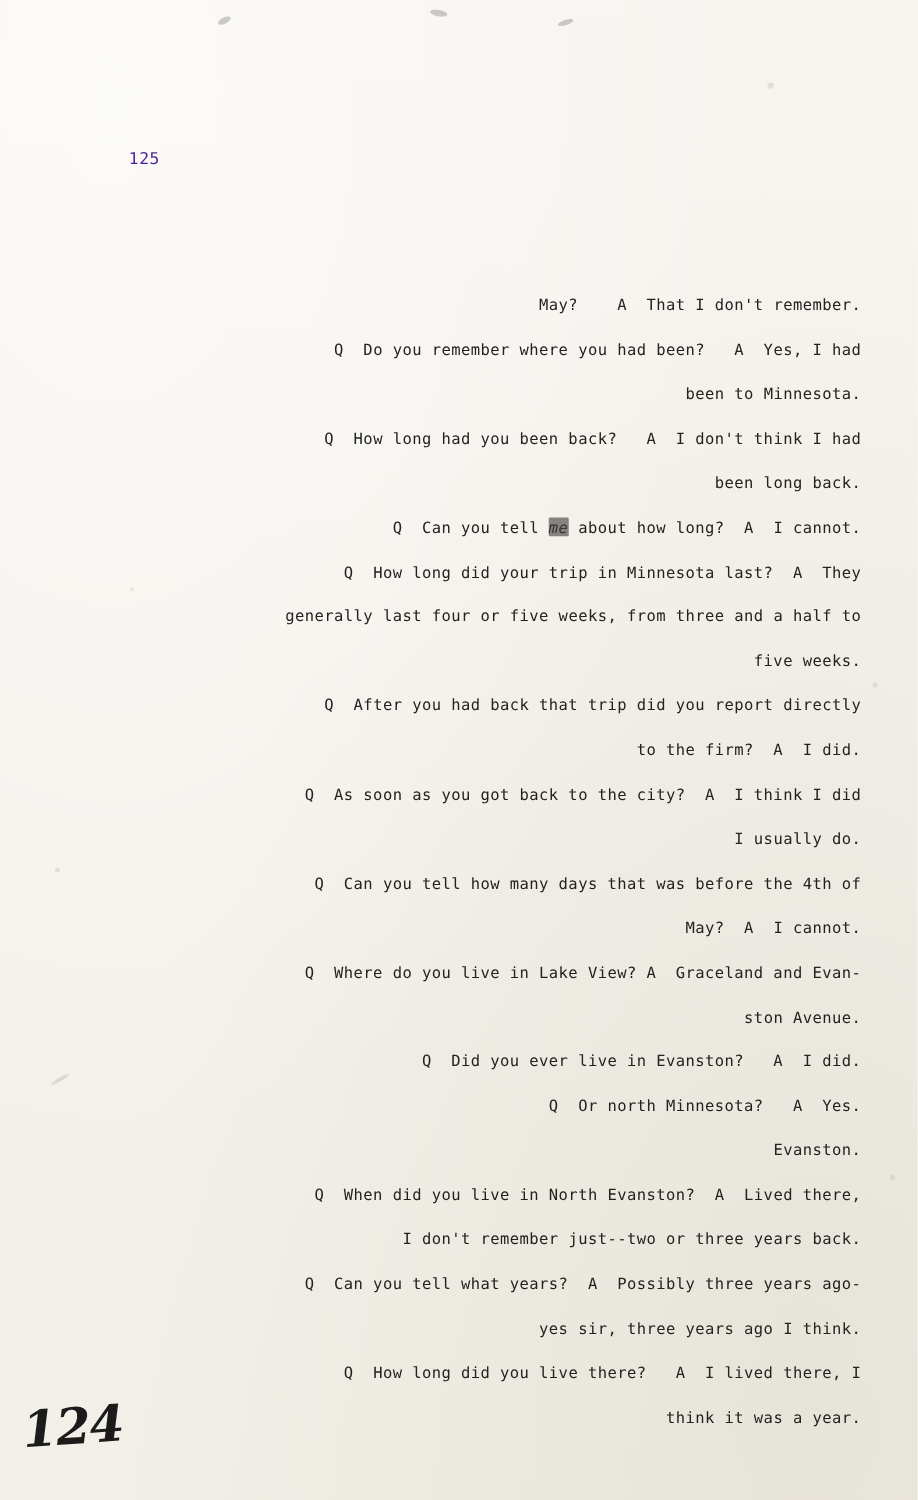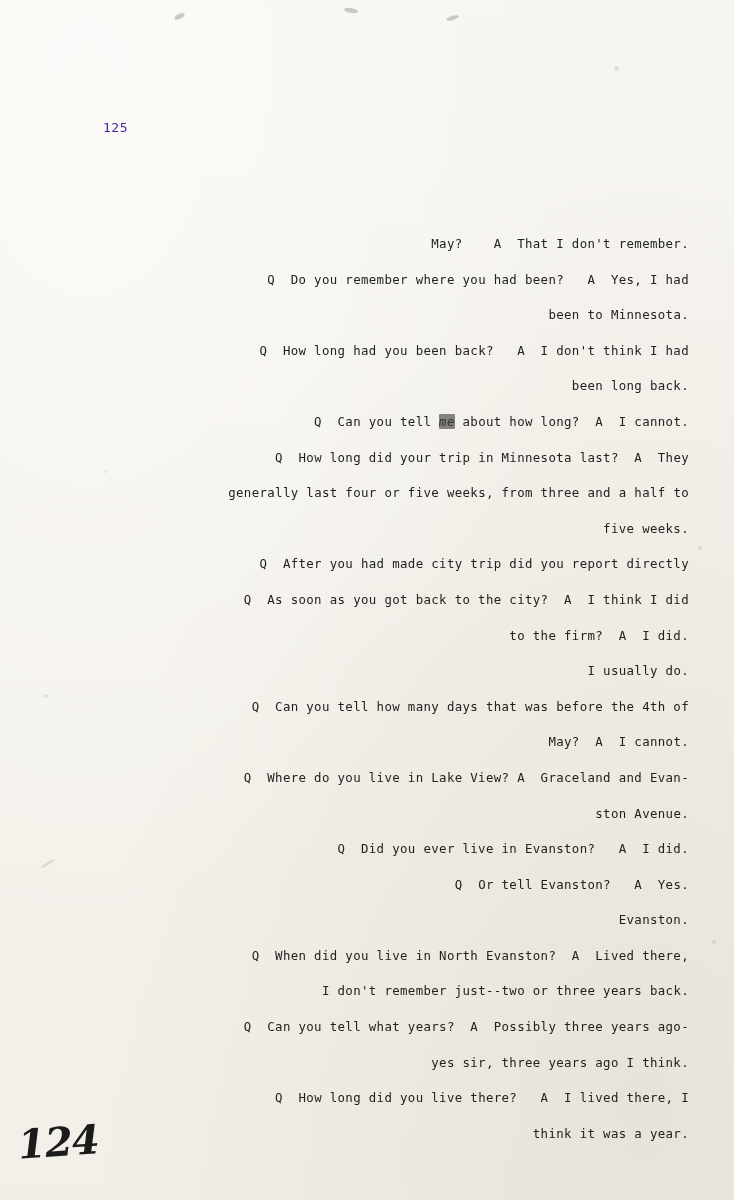--- a/index.html
+++ b/index.html
@@ -110,30 +110,30 @@
 <div class="body-text">
     <div class="line">May?    A  That I don't remember.</div>
     <div class="line indent">Q  Do you remember where you had been?   A  Yes, I had</div>
     <div class="line">been to Minnesota.</div>
     <div class="line indent">Q  How long had you been back?   A  I don't think I had</div>
     <div class="line">been long back.</div>
     <div class="line indent">Q  Can you tell <span class="strike">me</span> about how long?  A  I cannot.</div>
     <div class="line indent">Q  How long did your trip in Minnesota last?  A  They</div>
     <div class="line">generally last four or five weeks, from three and a half to</div>
     <div class="line">five weeks.</div>
-    <div class="line indent">Q  After you had made city trip did you report directly</div>
+    <div class="line indent">Q  After you had back that trip did you report directly</div>
+    <div class="line">to the firm?  A  I did.</div>
     <div class="line indent">Q  As soon as you got back to the city?  A  I think I did</div>
-    <div class="line">to the firm?  A  I did.</div>
     <div class="line">I usually do.</div>
     <div class="line indent">Q  Can you tell how many days that was before the 4th of</div>
     <div class="line">May?  A  I cannot.</div>
     <div class="line indent">Q  Where do you live in Lake View? A  Graceland and Evan-</div>
     <div class="line">ston Avenue.</div>
     <div class="line indent">Q  Did you ever live in Evanston?   A  I did.</div>
-    <div class="line indent">Q  Or tell Evanston?   A  Yes.</div>
+    <div class="line indent">Q  Or north Minnesota?   A  Yes.</div>
     <div class="line">Evanston.</div>
     <div class="line indent">Q  When did you live in North Evanston?  A  Lived there,</div>
     <div class="line">I don't remember just--two or three years back.</div>
     <div class="line indent">Q  Can you tell what years?  A  Possibly three years ago-</div>
     <div class="line">yes sir, three years ago I think.</div>
     <div class="line indent">Q  How long did you live there?   A  I lived there, I</div>
     <div class="line">think it was a year.</div>
   </div>
 
 <div class="hand-number">124</div>

